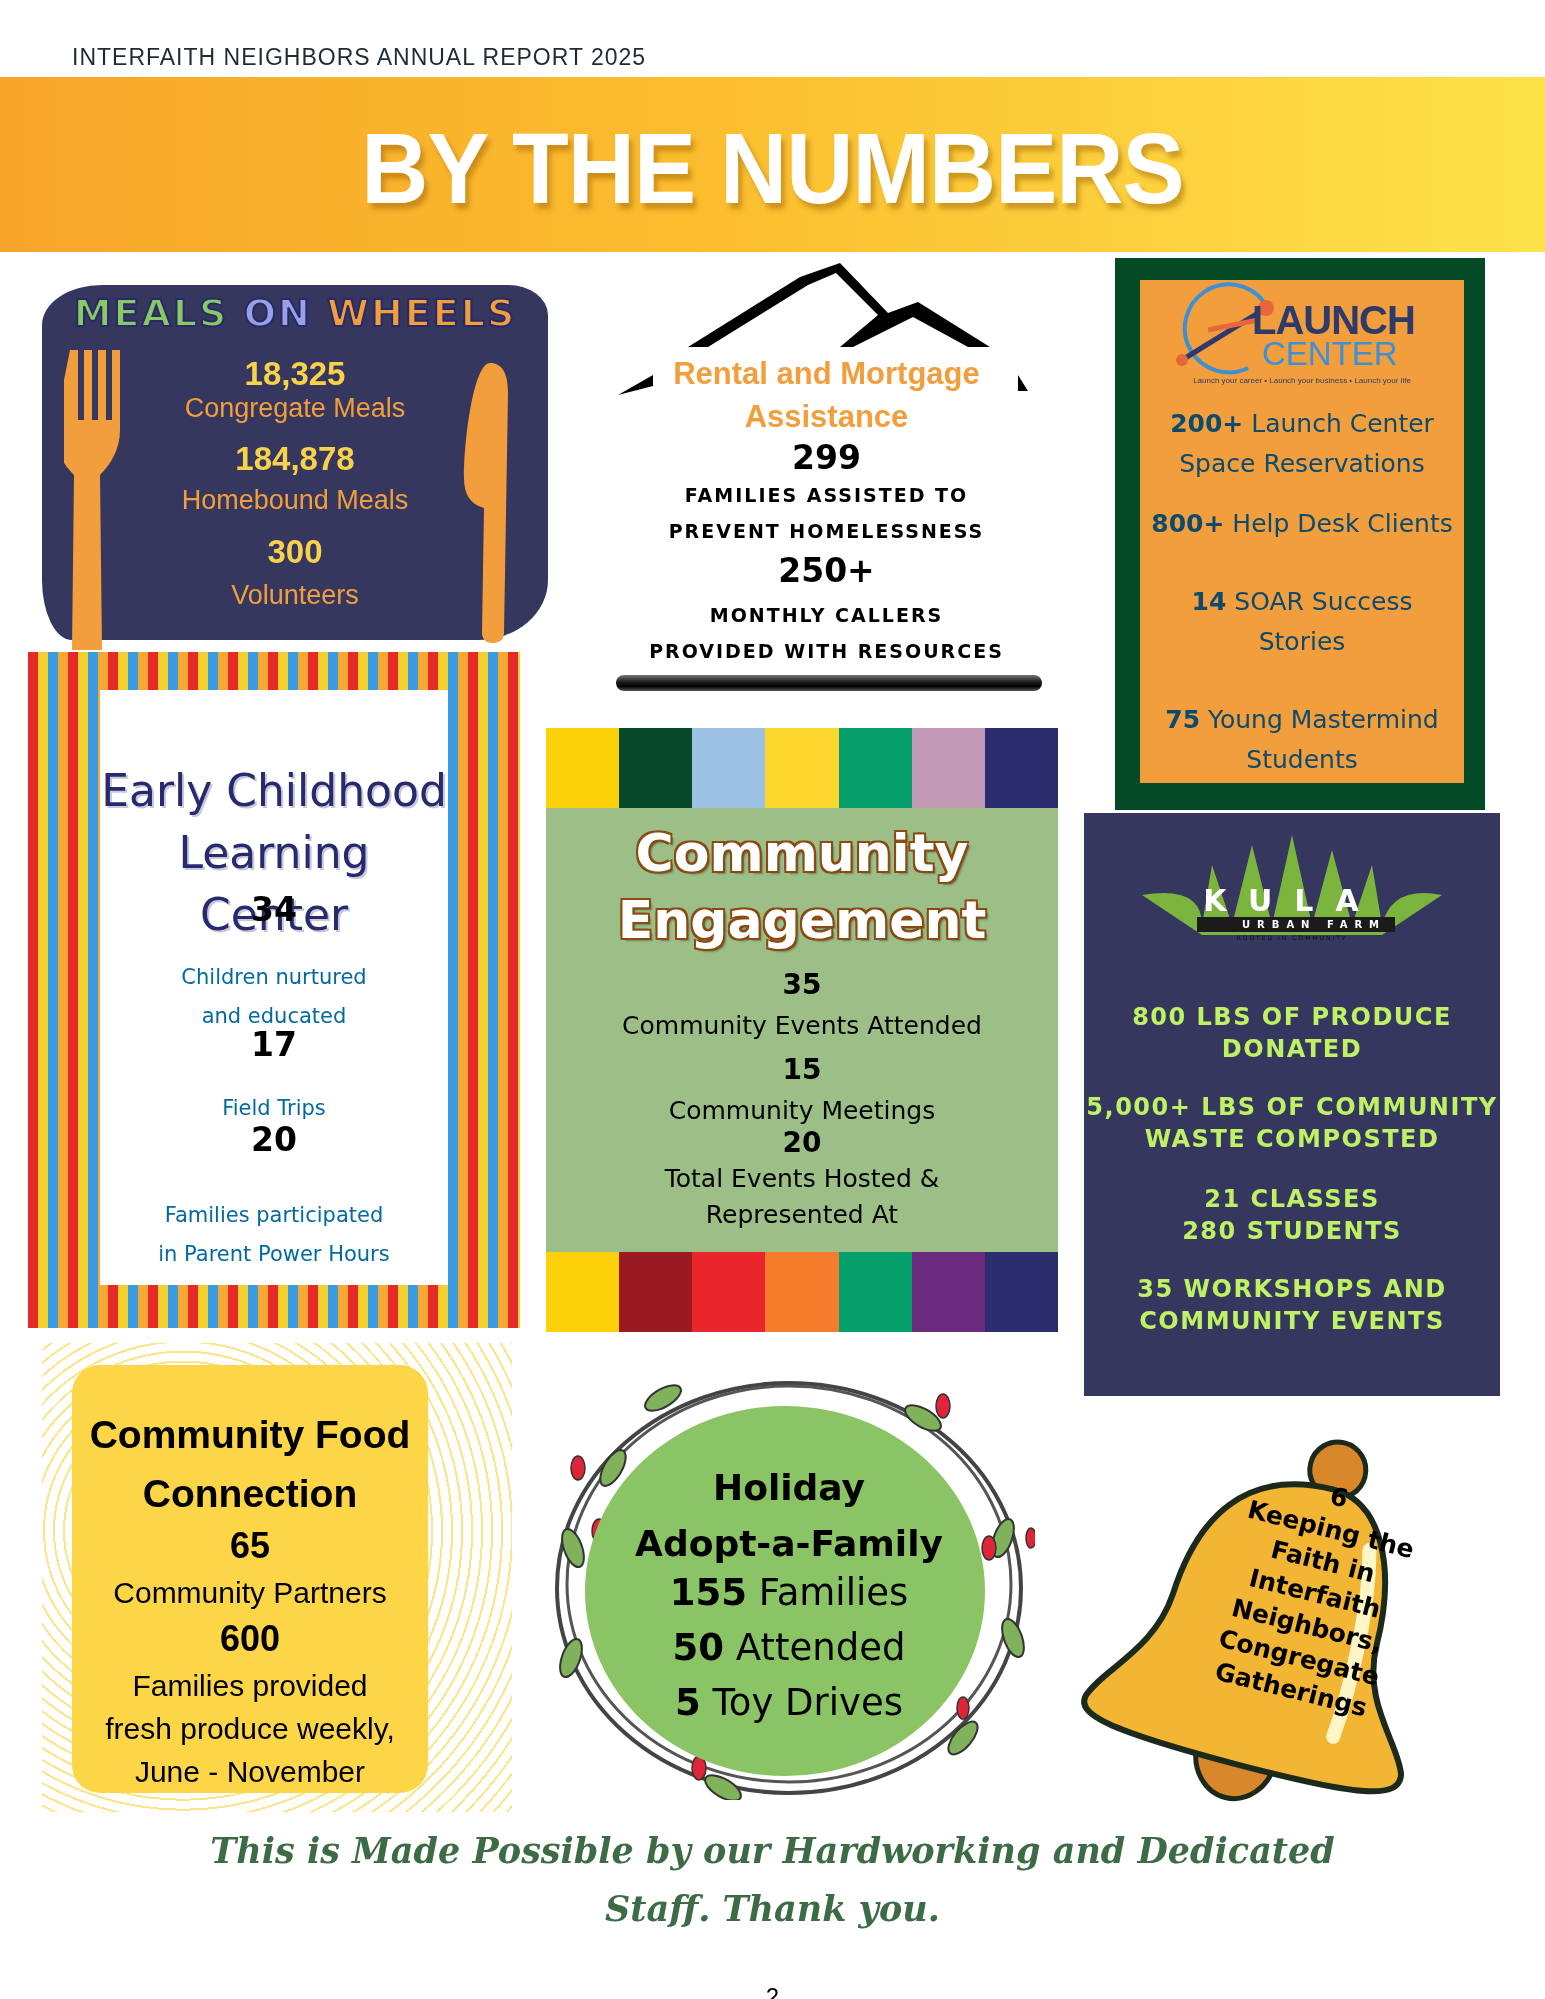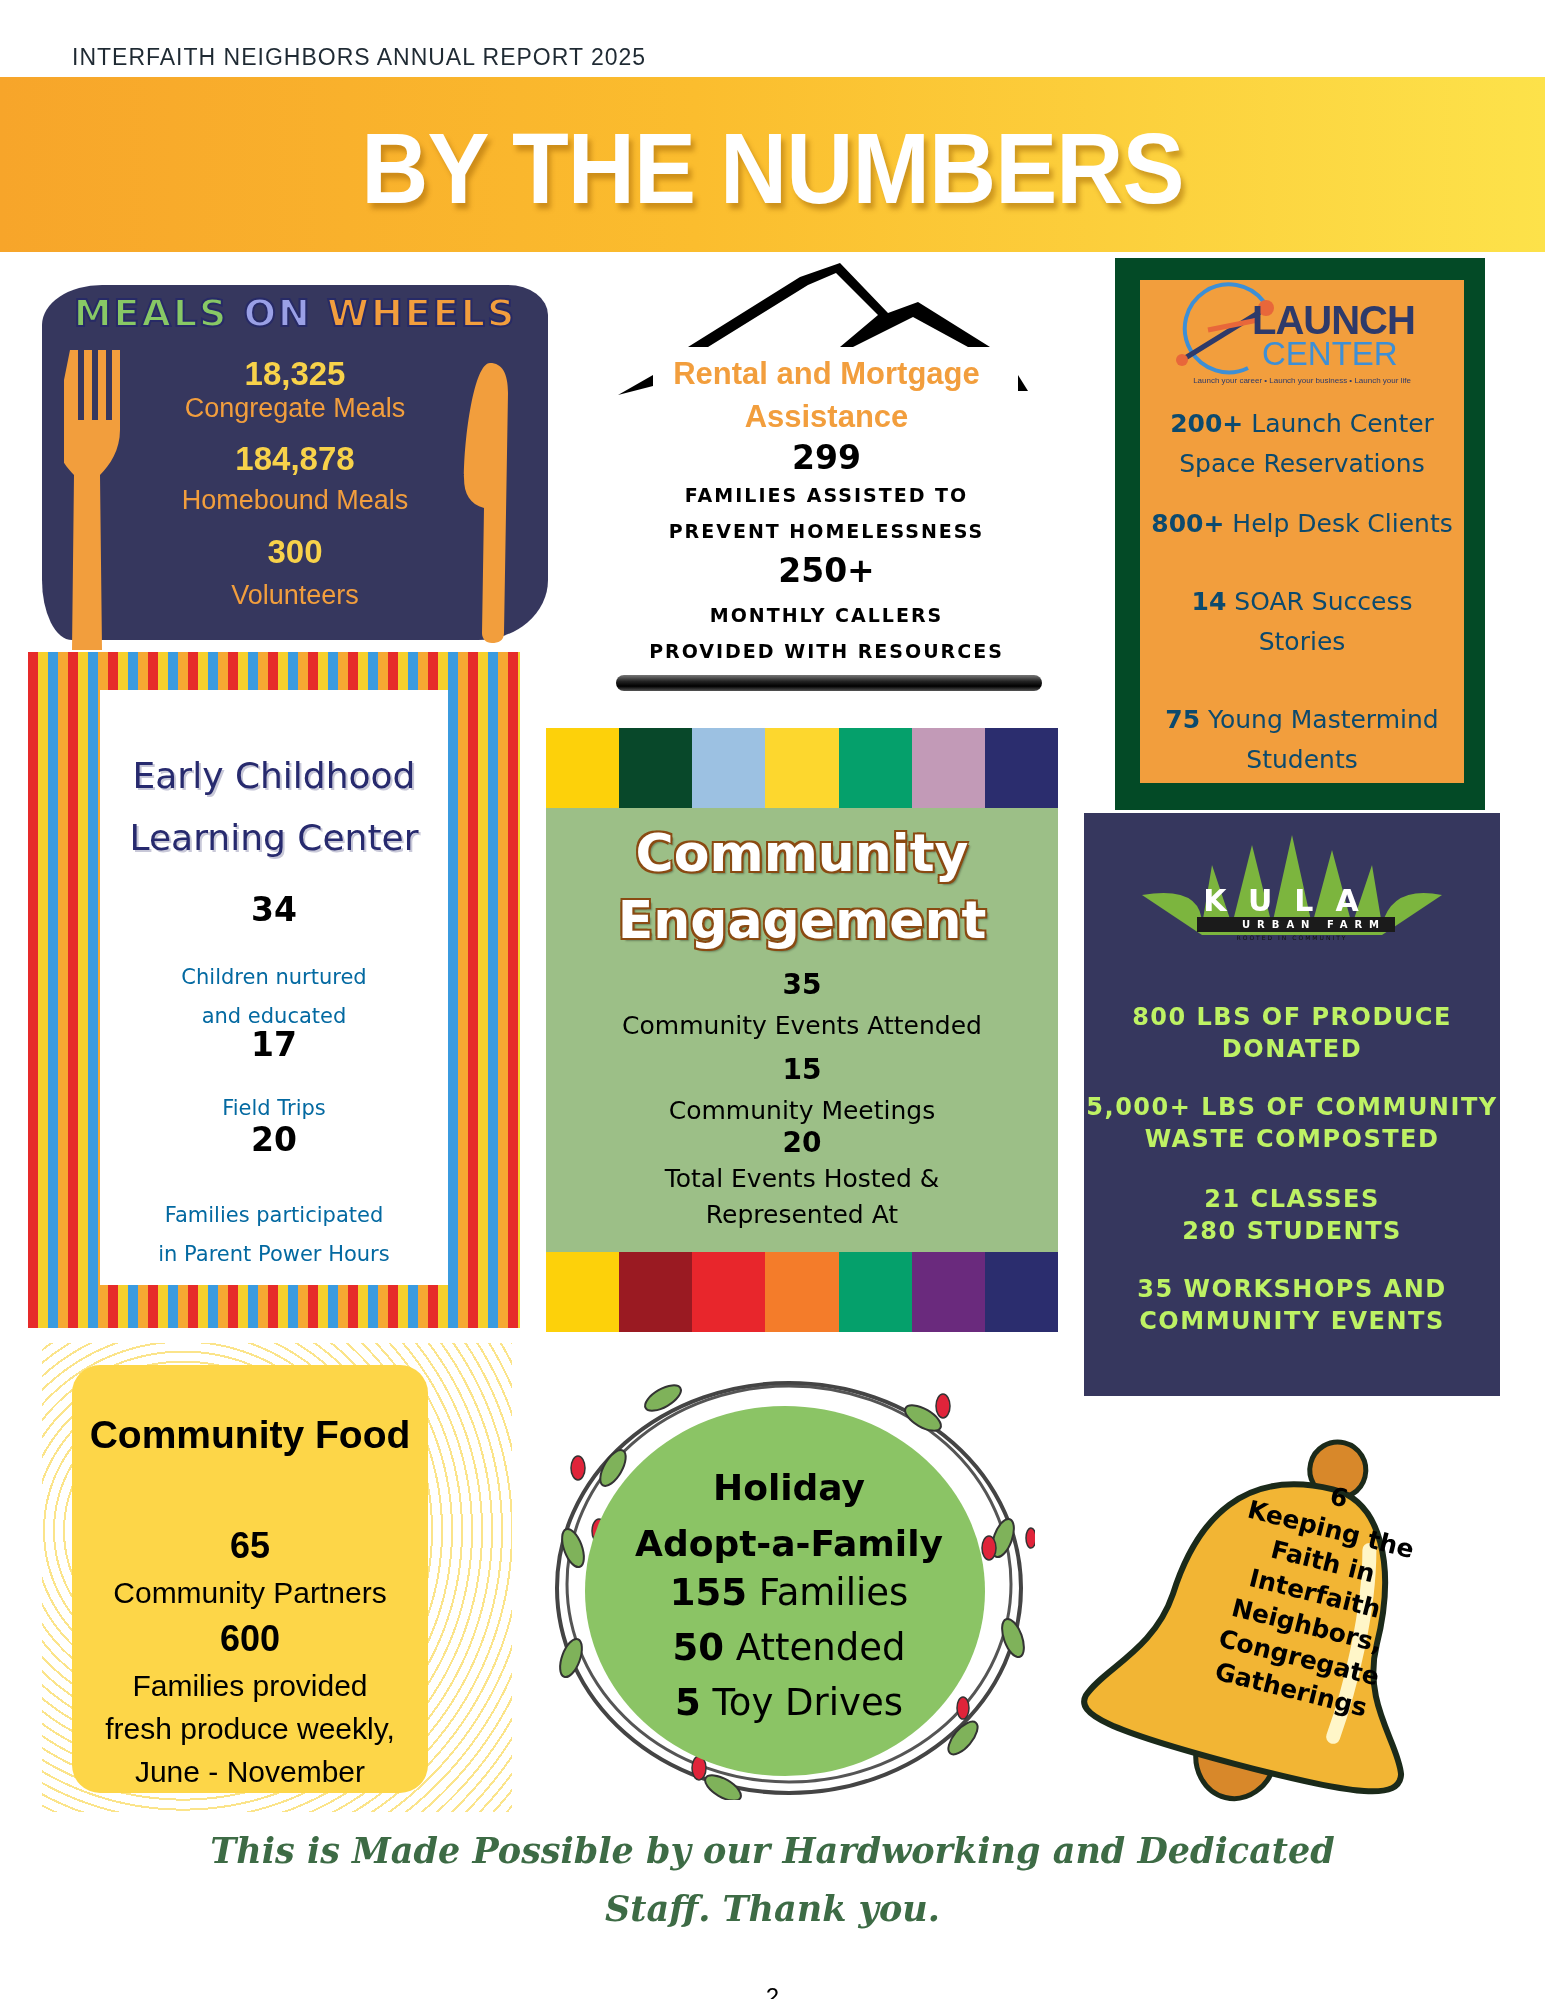--- a/index.html
+++ b/index.html
@@ -43,22 +43,22 @@
   .launch-stat b { font-weight: bold; }
   #launch-logo-text1 { position: absolute; left: 112px; top: 18px; font-family: "Liberation Sans", sans-serif; font-weight: bold; font-size: 40px; color: #2e3a6a; letter-spacing: -1px; }
   #launch-logo-text2 { position: absolute; left: 122px; top: 55px; font-family: "Liberation Sans", sans-serif; font-size: 33px; color: #3d8fd6; }
   #launch-tagline { position: absolute; left: 0; right: 0; top: 96px; text-align: center; font-size: 8px; color: #2e3a6a; font-family: "Liberation Sans", sans-serif; }
 
   
   #early { left: 28px; top: 652px; width: 492px; height: 676px;
     background:
       repeating-linear-gradient(90deg, #e62a2a 0 10px, #f6d02d 10px 20px, #3b9be0 20px 30px, #f6a932 30px 40px); }
   #early-inner { position: absolute; left: 72px; top: 38px; width: 348px; height: 595px; background: #fff; }
-  #early-title { position: absolute; left: 0; right: 0; top: 55px; text-align: center; font-family: "DejaVu Sans", sans-serif;
-    font-size: 36px; line-height: 62px; color: #272a6e; text-shadow: 2px 2px 0 #c8c8d8; }
+  #early-title { position: absolute; left: 0; right: 0; top: 70px; text-align: center; font-family: "DejaVu Sans", sans-serif;
+    font-size: 44px; line-height: 62px; color: #272a6e; text-shadow: 2px 2px 0 #c8c8d8; }
   .early-num { position: absolute; left: 0; right: 0; text-align: center; font-weight: bold; font-size: 33px; color: #000; font-family: "DejaVu Sans", sans-serif; }
   .early-lbl { position: absolute; left: -20px; right: -20px; text-align: center; font-size: 21px; line-height: 39px; color: #0369a1; font-family: "DejaVu Sans", sans-serif; margin-top: 28px; }
 
   
   #engage { left: 546px; top: 728px; width: 512px; height: 604px; background: #9cbf87; }
   .mosaic { position: absolute; left: 0; width: 512px; height: 80px; display: flex; }
   .mosaic div { flex: 1; }
   #engage-title { position: absolute; left: 0; right: 0; top: 92px; text-align: center; font-family: "DejaVu Sans", sans-serif;
     font-weight: bold; font-size: 52px; line-height: 67px; color: #fff;
     text-shadow: -2px -2px 0 #8a4a12, 2px -2px 0 #8a4a12, -2px 2px 0 #8a4a12, 2px 2px 0 #8a4a12, 3px 3px 2px rgba(0,0,0,0.3); }
@@ -247,20 +247,21 @@
   <div class="kula-stat" style="top:460px">
     <div>35 WORKSHOPS AND</div>
     <div>COMMUNITY EVENTS</div>
   </div>
 </div>
 
 <div id="food" class="abs">
   <div id="food-inner">
     <div id="food-title">
       <div>Community Food</div>
+      <div>Connection</div>
     </div>
     <div class="food-num" style="top:160px">65</div>
     <div class="food-lbl" style="top:206px">Community Partners</div>
     <div class="food-num" style="top:253px">600</div>
     <div class="food-lbl" style="top:299px">Families provided</div>
     <div class="food-lbl" style="top:342px">fresh produce weekly,</div>
     <div class="food-lbl" style="top:385px">June - November</div>
   </div>
 </div>
 

